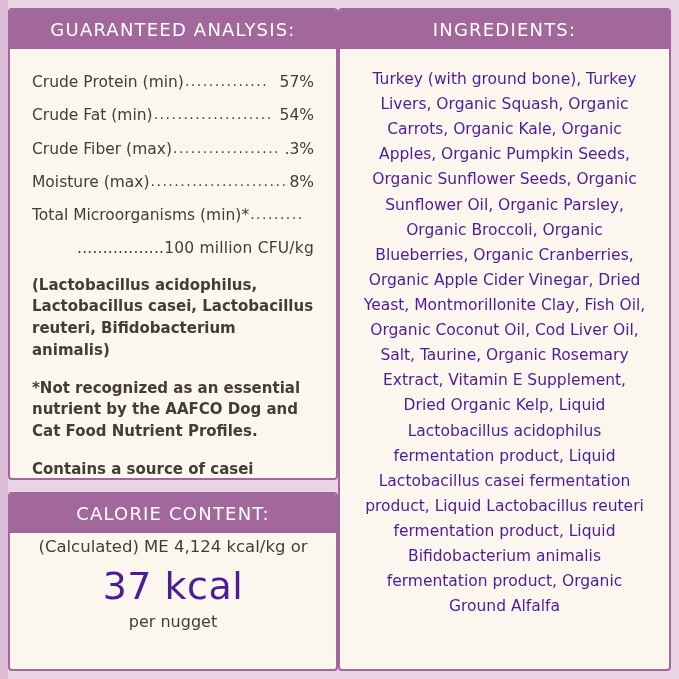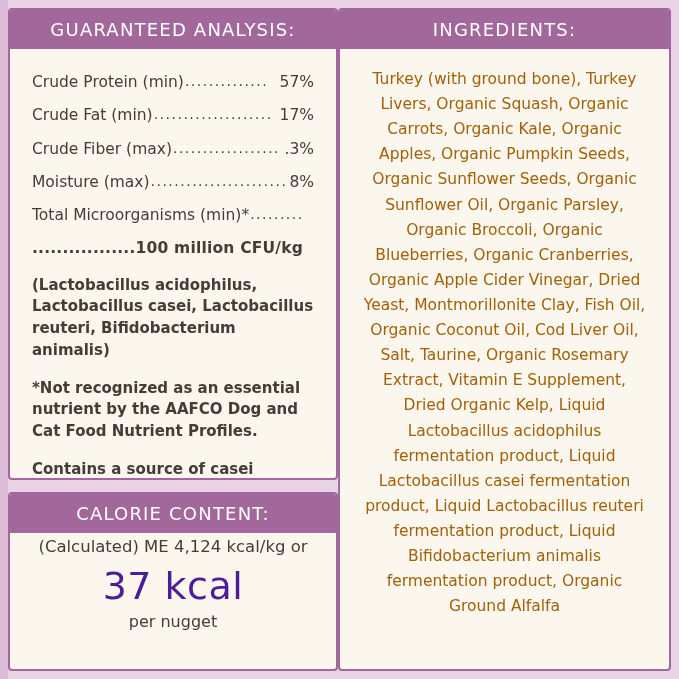--- a/index.html
+++ b/index.html
@@ -80,23 +80,23 @@
     overflow: hidden;
     margin: 0 1px;
     letter-spacing: 1.5px;
     color: #463c36;
     font-size: 14px;
     position: relative;
     bottom: 1px;
   }
   .ga-value { }
   .ga-cont {
+    text-align: right;
     margin-bottom: 14px;
     letter-spacing: 0.2px;
-    font-weight: bold;
   }
   .ga-note {
     margin-top: 14px;
     margin-bottom: 0;
     font-size: 15px;
     line-height: 1.45;
     font-weight: bold;
   }
   .ga-note + .ga-note { margin-top: 16px; }
 
@@ -125,21 +125,21 @@
     text-align: center;
   }
 
   
   .ing-panel { height: 100%; }
   .ing-body {
     padding: 18px 20px 16px 20px;
     text-align: center;
     font-size: 15.5px;
     line-height: 1.62;
-    color: #a16207;
+    color: #4c1d95;
   }
 </style>
 </head>
 <body>
 
 <div class="page">
 
   <div class="col-left">
 
     <section class="panel ga-panel">
@@ -148,21 +148,21 @@
 
         <div class="ga-row">
           <span class="ga-label">Crude Protein (min)</span>
           <span class="ga-dots">..............</span>
           <span class="ga-value">57%</span>
         </div>
 
         <div class="ga-row">
           <span class="ga-label">Crude Fat (min)</span>
           <span class="ga-dots">....................</span>
-          <span class="ga-value">17%</span>
+          <span class="ga-value">54%</span>
         </div>
 
         <div class="ga-row">
           <span class="ga-label">Crude Fiber (max)</span>
           <span class="ga-dots">..................</span>
           <span class="ga-value">.3%</span>
         </div>
 
         <div class="ga-row">
           <span class="ga-label">Moisture (max)</span>

